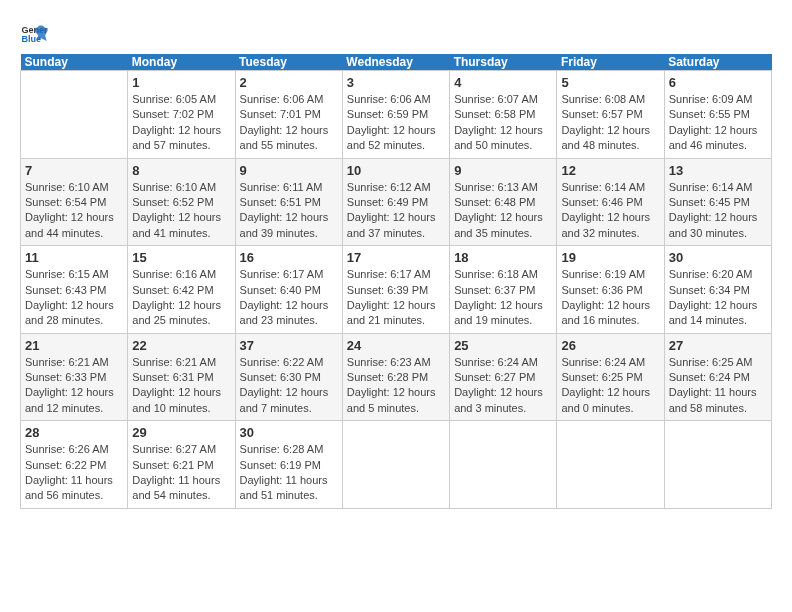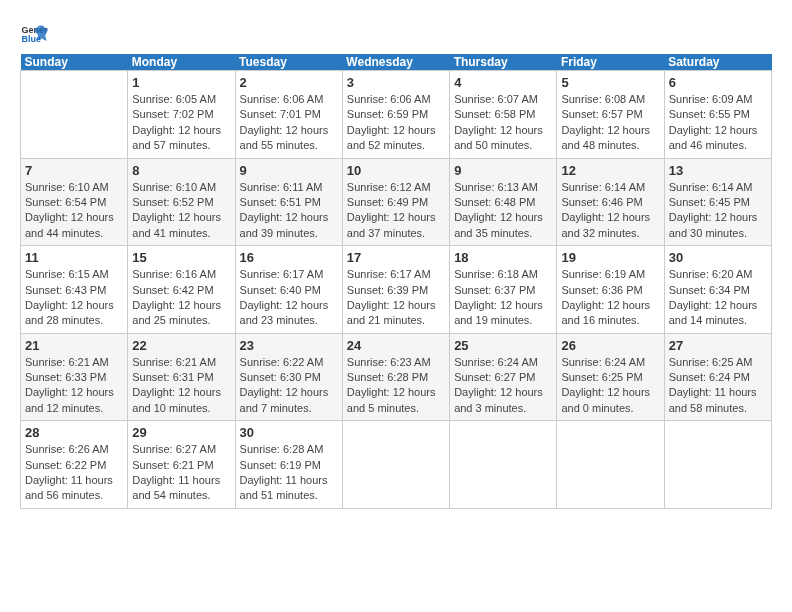--- a/index.html
+++ b/index.html
@@ -202,21 +202,21 @@
       <tr>
         <td>
           <span class="day-num">21</span>
           <div class="day-info">Sunrise: 6:21 AM<br>Sunset: 6:33 PM<br>Daylight: 12 hours<br>and 12 minutes.</div>
         </td>
         <td>
           <span class="day-num">22</span>
           <div class="day-info">Sunrise: 6:21 AM<br>Sunset: 6:31 PM<br>Daylight: 12 hours<br>and 10 minutes.</div>
         </td>
         <td>
-          <span class="day-num">23</span>
+          <span class="day-num">37</span>
           <div class="day-info">Sunrise: 6:22 AM<br>Sunset: 6:30 PM<br>Daylight: 12 hours<br>and 7 minutes.</div>
         </td>
         <td>
           <span class="day-num">24</span>
           <div class="day-info">Sunrise: 6:23 AM<br>Sunset: 6:28 PM<br>Daylight: 12 hours<br>and 5 minutes.</div>
         </td>
         <td>
           <span class="day-num">25</span>
           <div class="day-info">Sunrise: 6:24 AM<br>Sunset: 6:27 PM<br>Daylight: 12 hours<br>and 3 minutes.</div>
         </td>

